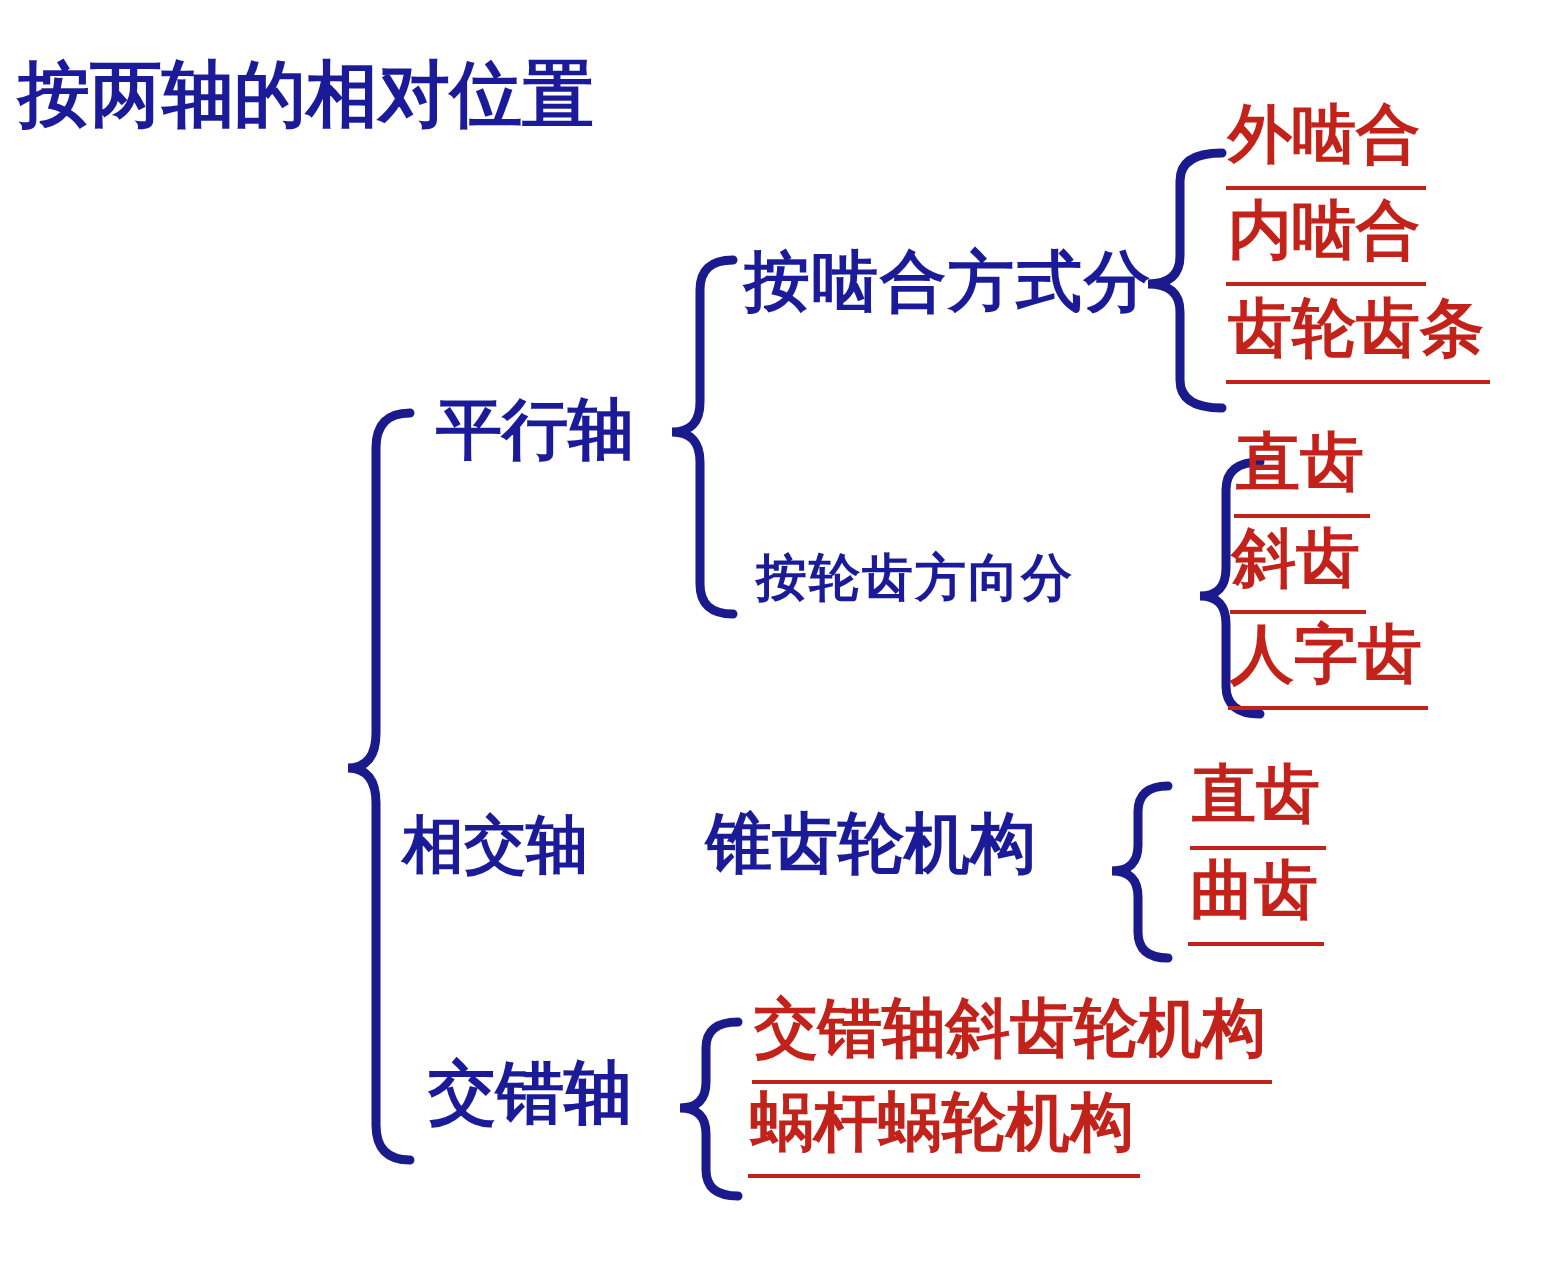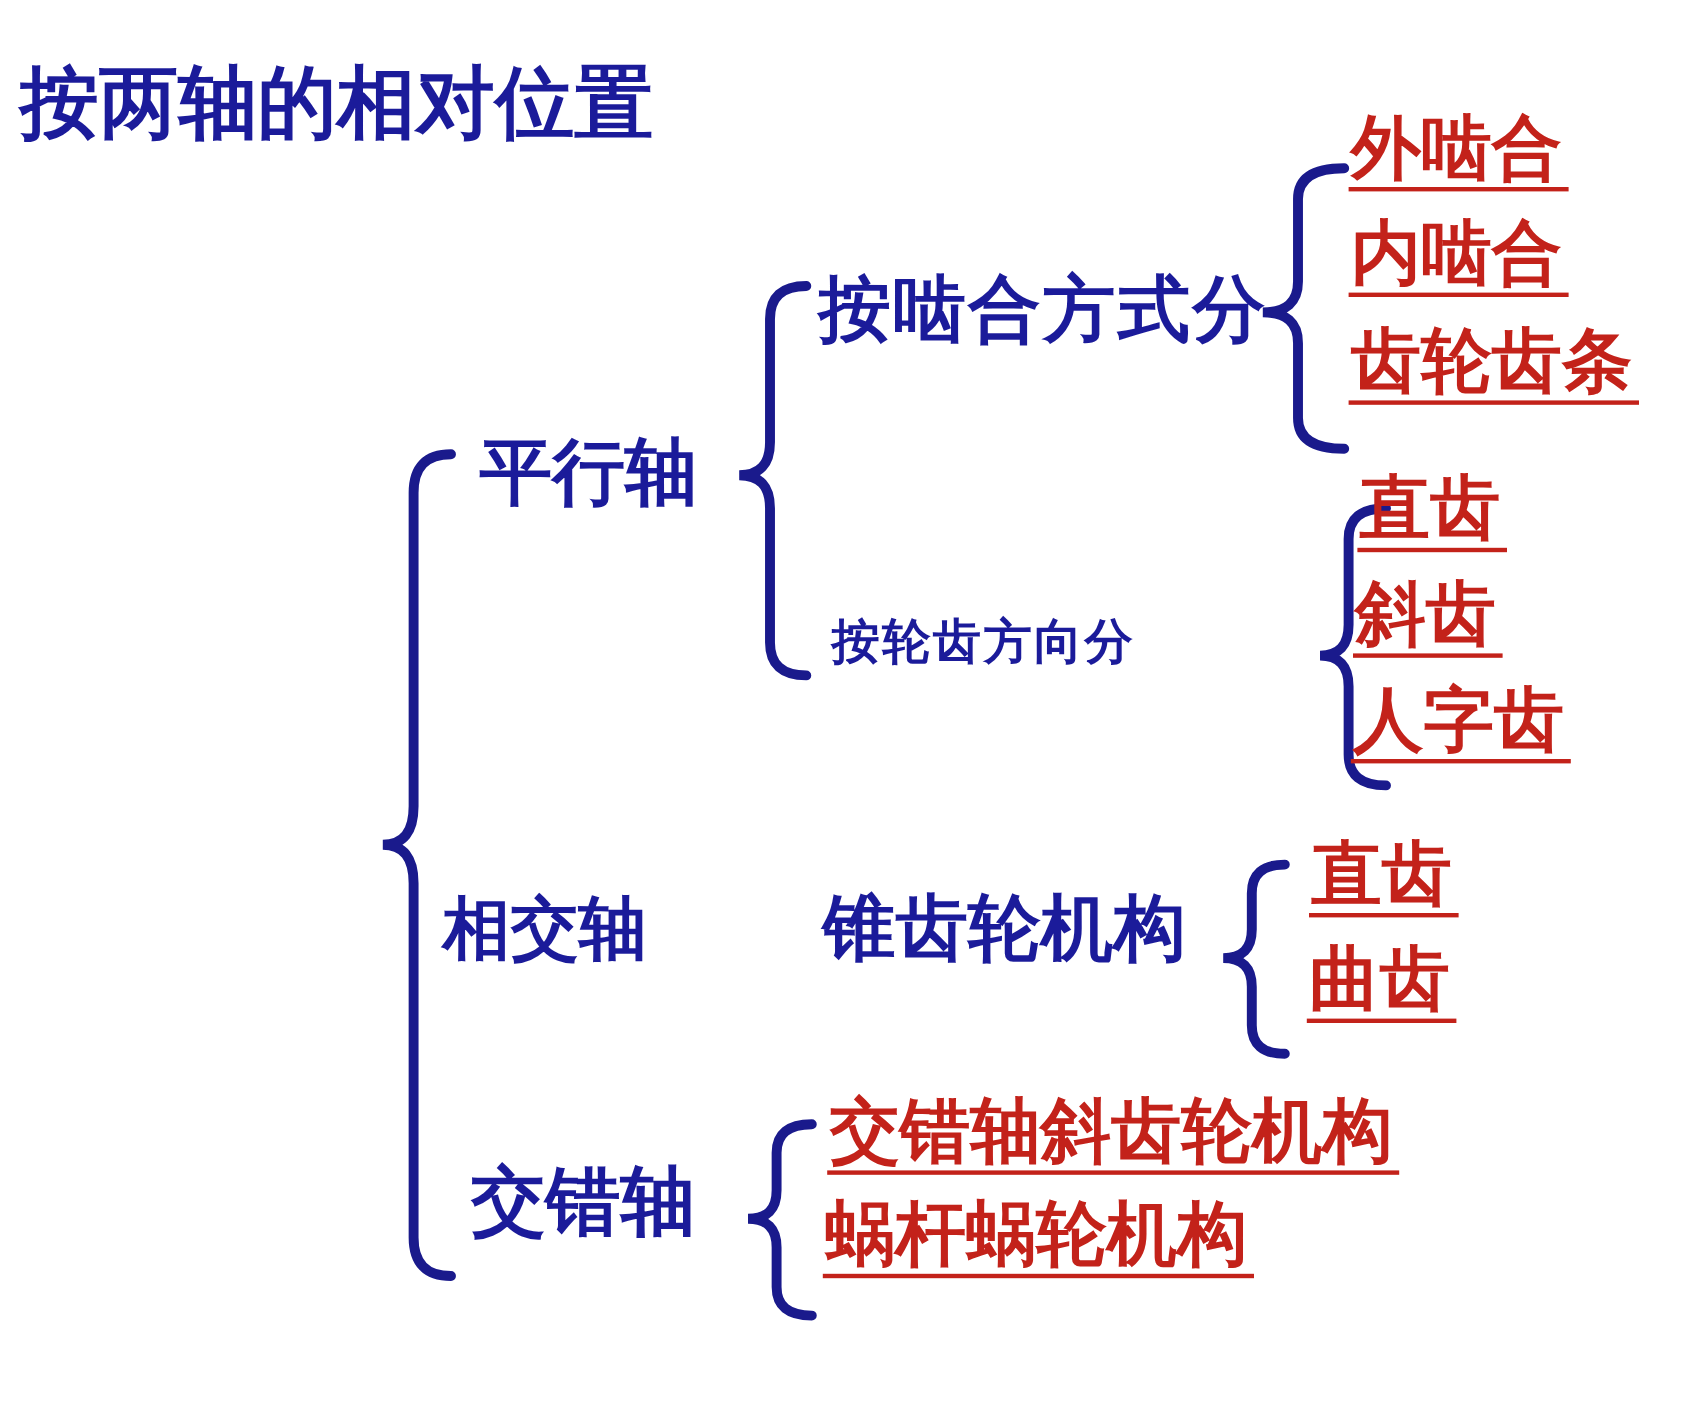--- a/index.html
+++ b/index.html
@@ -17,39 +17,39 @@
     white-space: nowrap;
     line-height: 1;
   }
   .blue { color: #1b1b9a; }
   .red-item {
     position: absolute;
     white-space: nowrap;
     line-height: 1;
     color: #c3221a;
     border-bottom: 4px solid #c3221a;
-    padding: 0 6px 4px 2px;
+    padding: 0 6px 20px 2px;
   }
   .braces {
     position: absolute;
     left: 0; top: 0;
     width: 1546px; height: 1280px;
   }
   .braces path {
     fill: none;
     stroke: #1a1a8c;
     stroke-width: 9;
     stroke-linecap: round;
   }
   .title { left: 18px; top: 58px; font-size: 72px; letter-spacing: 0px; }
   .lbl-parallel     { left: 436px; top: 396px; font-size: 66px; }
   .lbl-meshing      { left: 732px; top: 248px; font-size: 66px; letter-spacing: 2px; margin-left: 12px; }
-  .lbl-direction    { left: 756px; top: 552px; font-size: 44px; letter-spacing: 2px; margin-top: 10px; }
+  .lbl-direction    { left: 756px; top: 552px; font-size: 51px; letter-spacing: 2px; }
   .lbl-intersecting { left: 402px; top: 814px; font-size: 62px; }
-  .lbl-bevel        { left: 748px; top: 810px; font-size: 66px; }
+  .lbl-bevel        { left: 706px; top: 810px; font-size: 66px; }
   .lbl-crossed      { left: 428px; top: 1058px; font-size: 68px; }
   .leaf-ext   { left: 1226px; top: 102px;  font-size: 64px; }
   .leaf-int   { left: 1226px; top: 198px;  font-size: 64px; }
   .leaf-rack  { left: 1226px; top: 296px;  font-size: 64px; }
   .leaf-spur  { left: 1234px; top: 430px;  font-size: 64px; }
   .leaf-heli  { left: 1230px; top: 526px;  font-size: 64px; }
   .leaf-herr  { left: 1228px; top: 622px;  font-size: 64px; }
   .leaf-sbev  { left: 1190px; top: 762px;  font-size: 64px; }
   .leaf-cbev  { left: 1188px; top: 858px;  font-size: 64px; }
   .leaf-chel  { left: 752px;  top: 996px;  font-size: 64px; }

